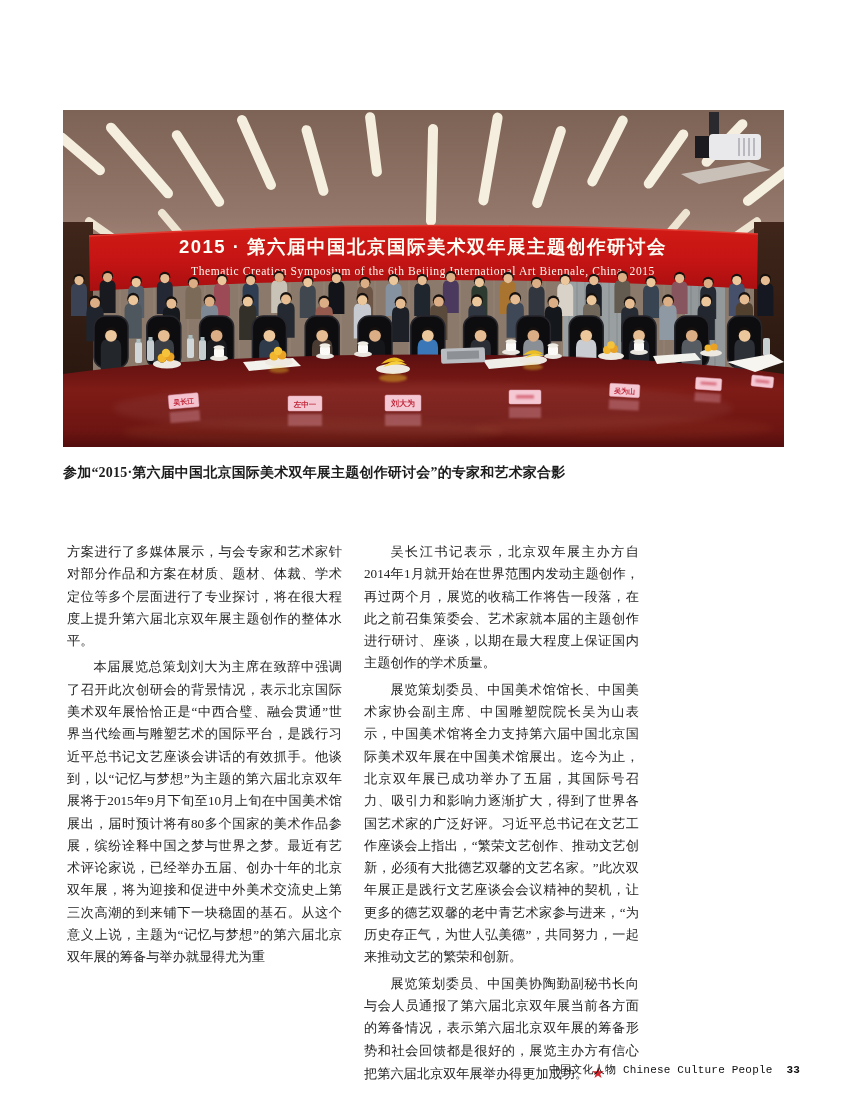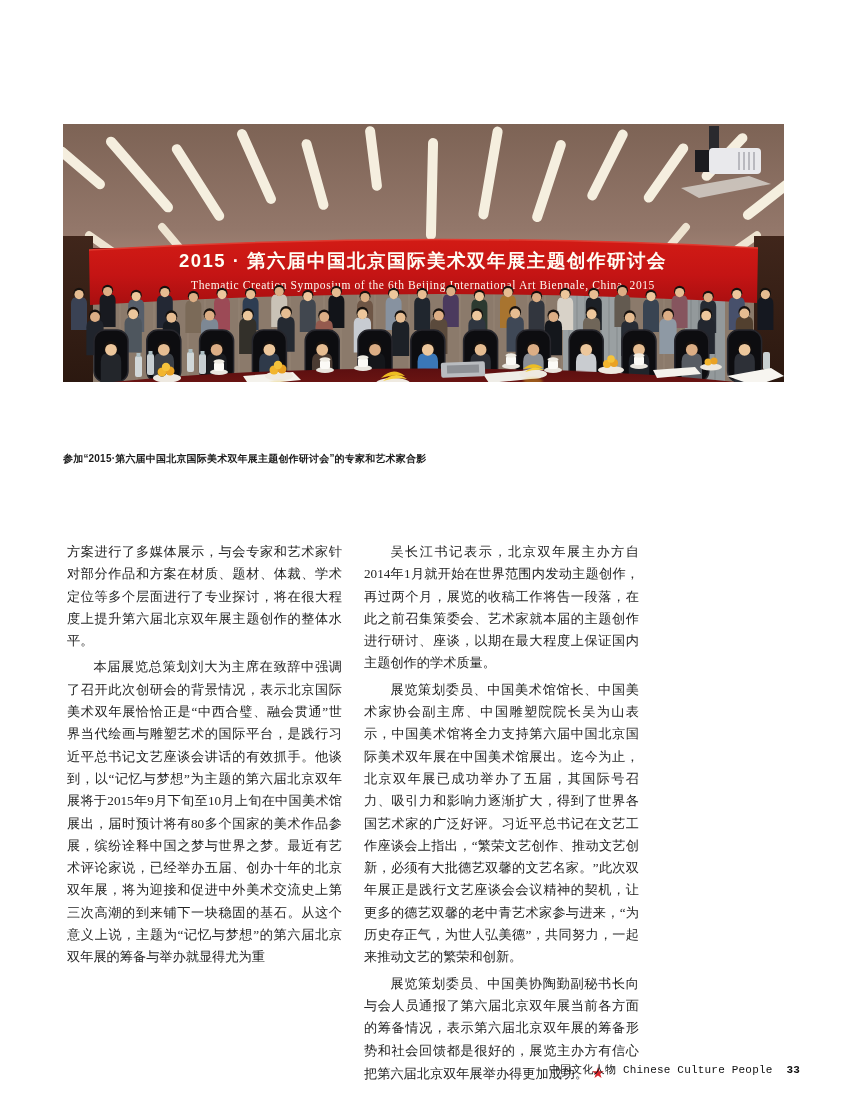--- a/index.html
+++ b/index.html
@@ -1,25 +1,25 @@
 <!DOCTYPE html>
 <html><head>
 <meta charset="utf-8">
 <style>
   html,body{margin:0;padding:0;}
   body{
     width:846px;height:1102px;position:relative;background:#ffffff;
     font-family:"Liberation Sans",sans-serif;overflow:hidden;
   }
-  .photo-wrap{position:absolute;left:63px;top:124px;width:721px;height:258px;overflow:hidden;background:#6b544a;}
+  .photo-wrap{position:absolute;left:63px;top:110px;width:721px;height:337px;overflow:hidden;background:#6b544a;}
   .photo-wrap svg{display:block;}
   .caption{
-    position:absolute;left:63px;top:452px;width:721px;
-    font-size:10px;font-weight:bold;color:#1c1c1c;letter-spacing:.2px;
-    font-family:Liberation Sans, sans-serif;
+    position:absolute;left:63px;top:464px;width:721px;
+    font-size:14px;font-weight:bold;color:#1c1c1c;letter-spacing:.2px;
+    font-family:Liberation Serif, serif;
   }
   .article{position:absolute;left:63px;top:537px;width:580px;display:flex;}
   .col{
     width:283px;font-family:"Liberation Serif",serif;
     font-size:13.2px;line-height:22.3px;color:#242424;text-align:justify;
   }
   .col-left{margin-right:14px;}
   .col p{margin:4px;}
   .indent{text-indent:2em;}
   .star{color:#d4232a;font-size:15px;margin-left:3px;font-family:"DejaVu Sans",sans-serif;}

